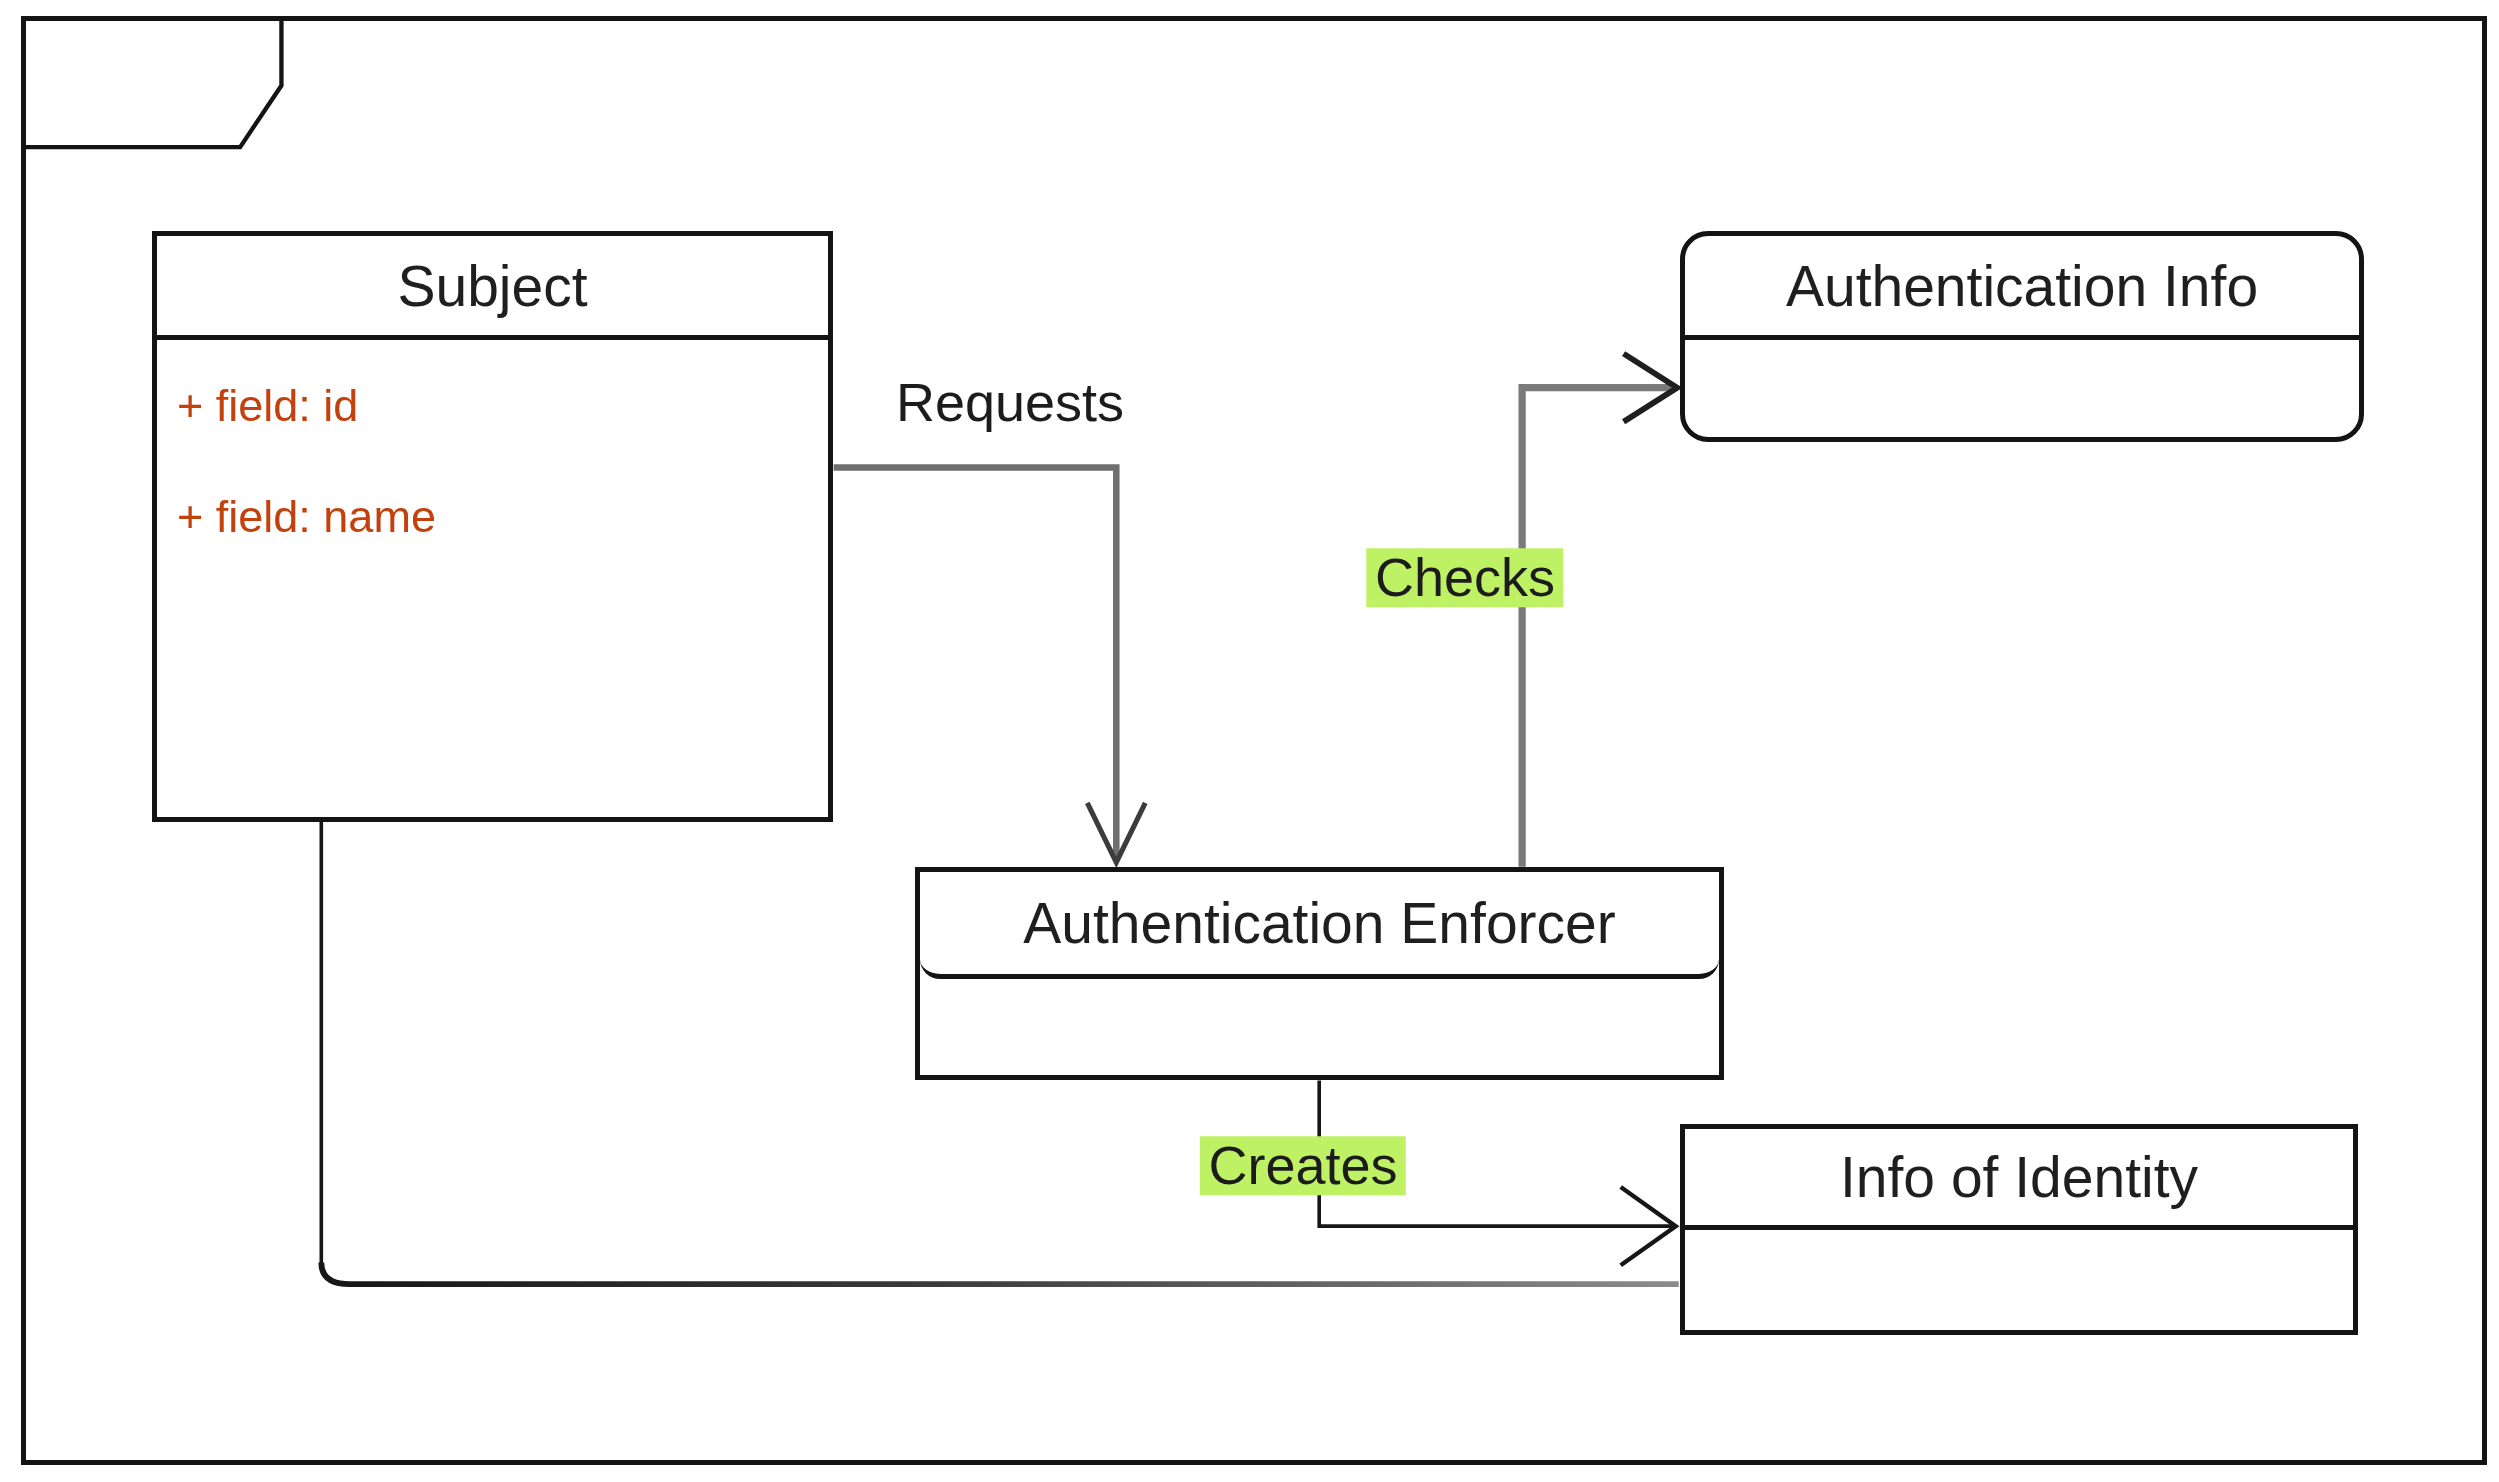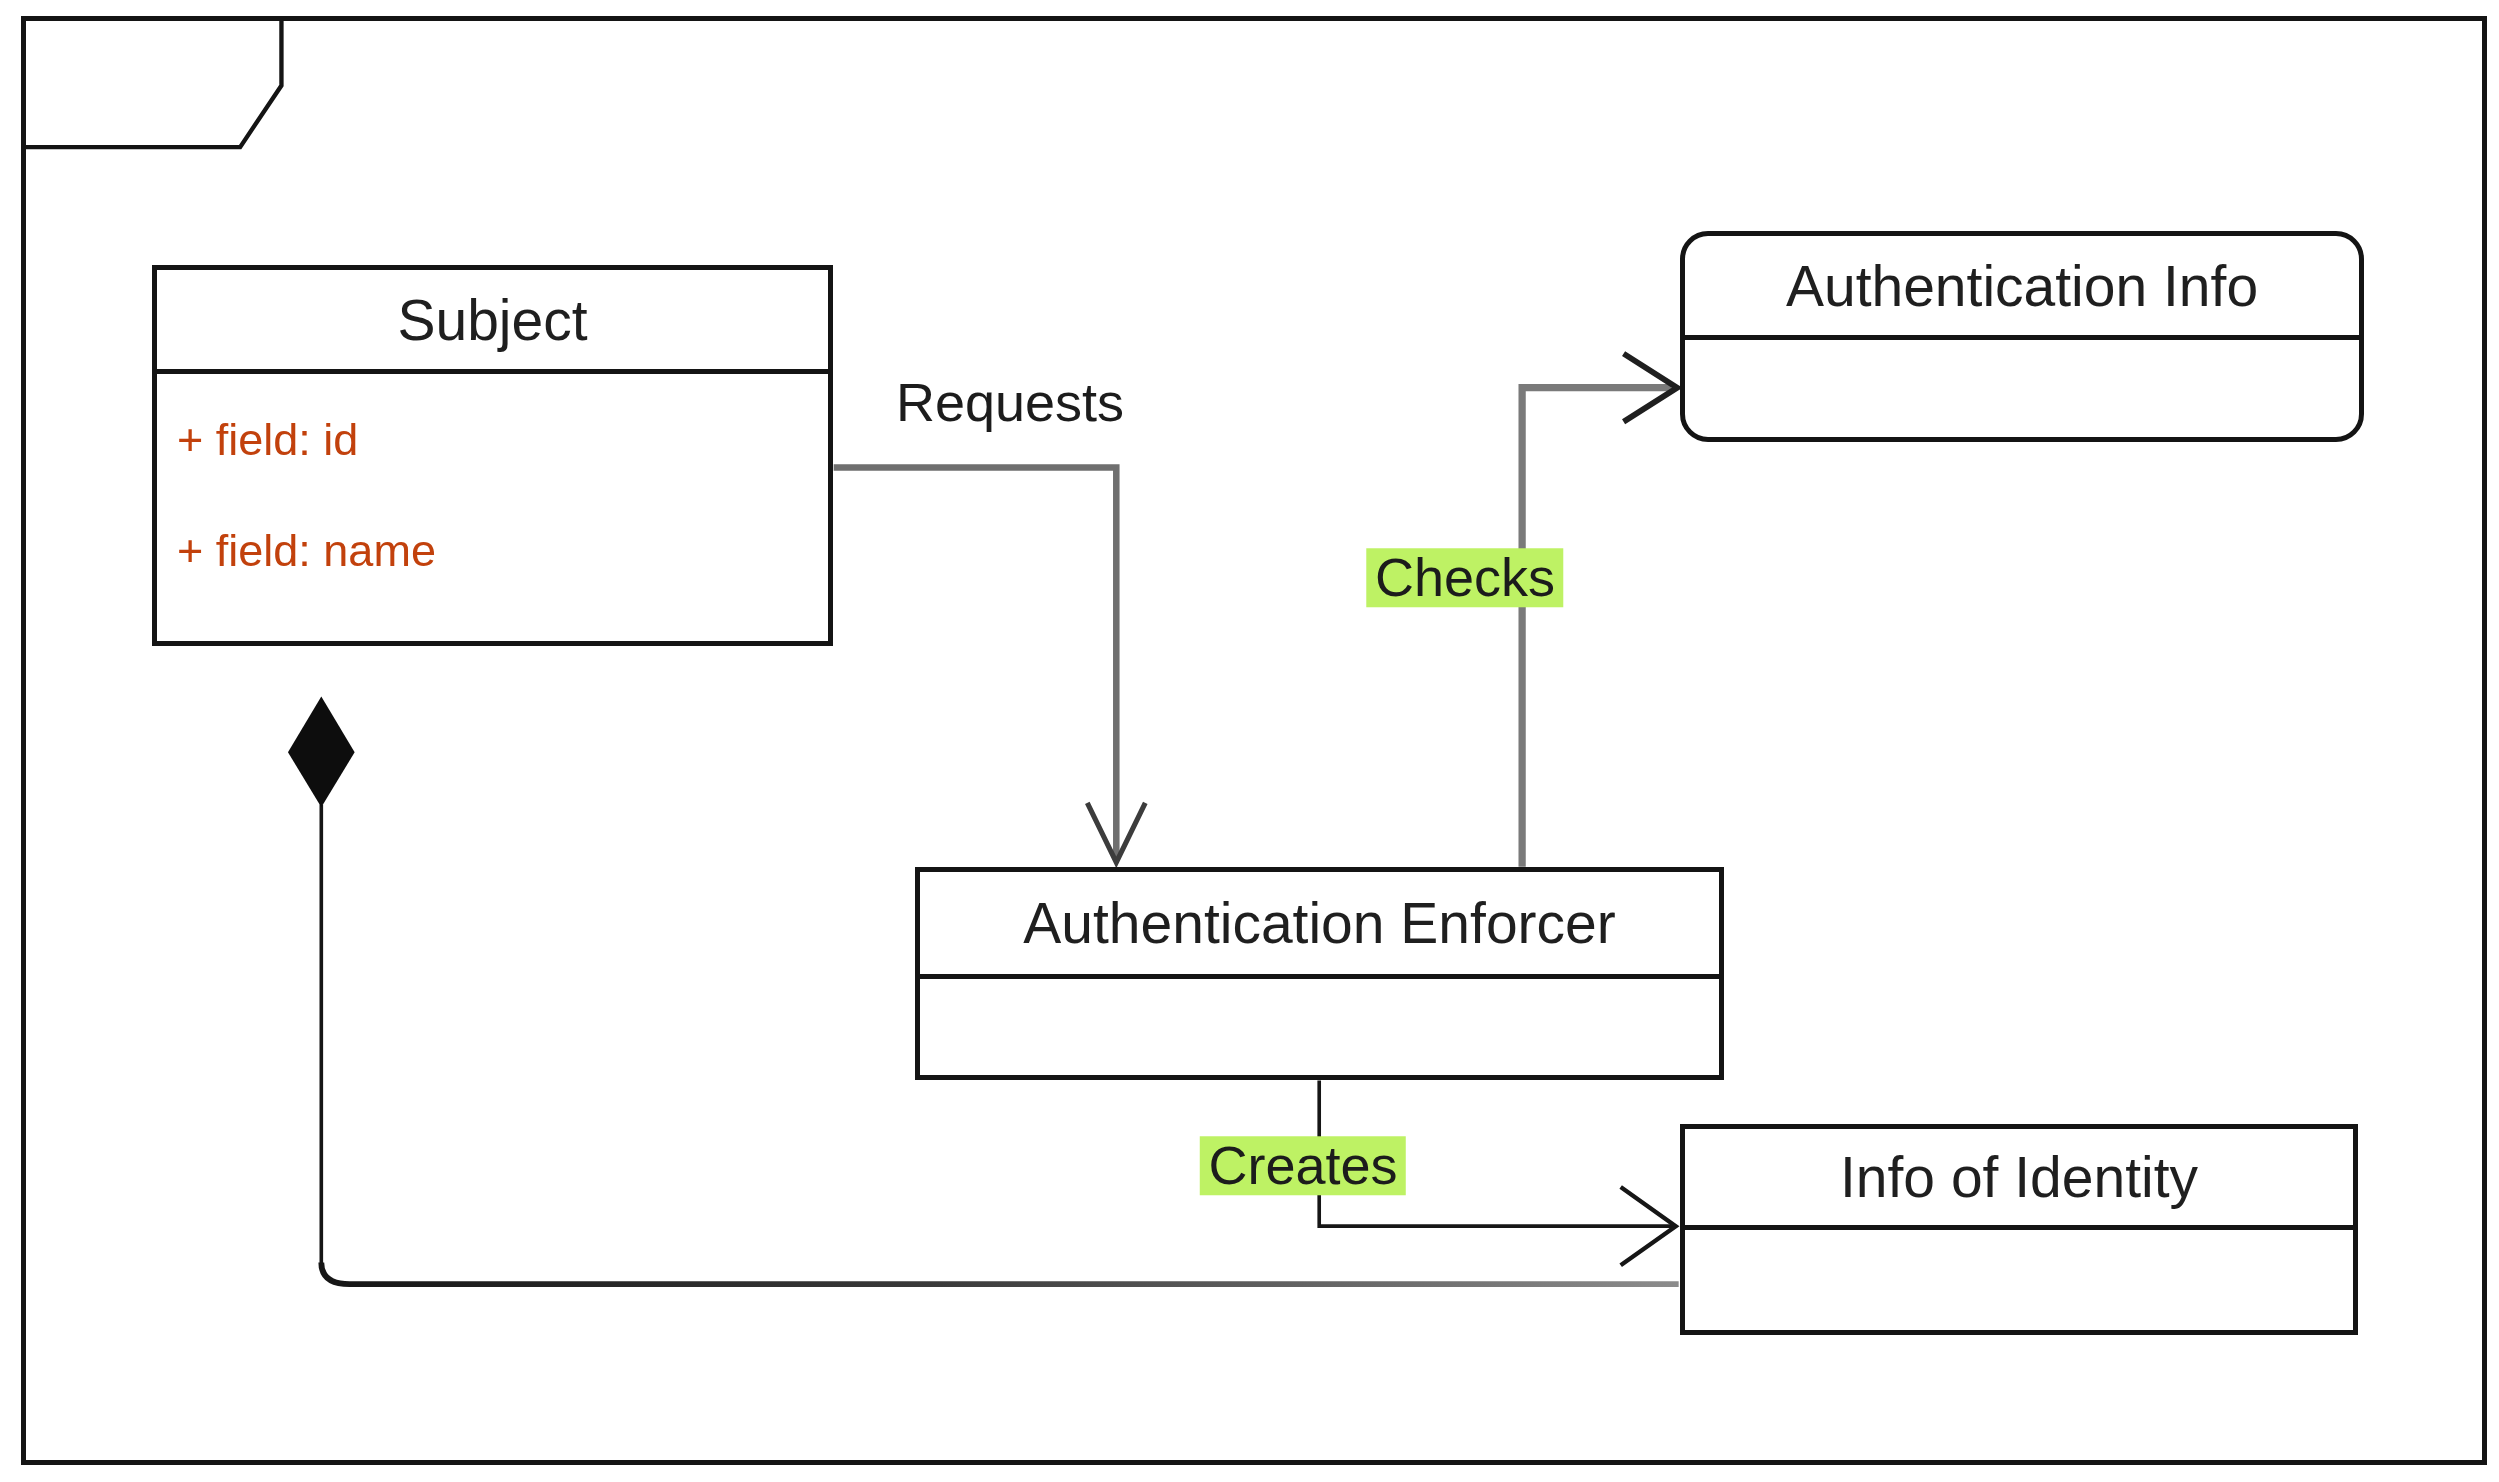--- a/index.html
+++ b/index.html
@@ -83,32 +83,32 @@
     <polyline points="1820,1491 1820,1692 2308,1692" fill="none" stroke="#161616" stroke-width="5"></polyline>
     <polyline points="2236,1638 2312,1692 2236,1746" fill="none" stroke="#161616" stroke-width="6"></polyline>
 
     <line x1="443" y1="1110" x2="443" y2="1746" stroke="#161616" stroke-width="5"></line>
     <path d="M 443 1742 Q 443 1772 482 1772 L 2316 1772" fill="none" stroke="url(#compGrad)" stroke-width="8"></path>
     <polygon points="443,961 489,1038 443,1114 397,1038" fill="#0d0d0d"></polygon>
   </svg>
 
   <div class="outer-frame"></div>
 
-  <div class="uml-class" style="left:152px; top:231px; width:681px; height:381px;margin-top:34px;">
+  <div class="uml-class" style="left:152px; top:231px; width:681px; height:591px;">
     <div class="uml-title" style="height:104px;">Subject</div>
     <div class="uml-attr" style="top:144px;">+ field: id</div>
     <div class="uml-attr" style="top:255px;">+ field: name</div>
   </div>
 
   <div class="uml-class" style="left:1680px; top:231px; width:684px; height:211px;border-radius:28px;">
     <div class="uml-title" style="height:104px;">Authentication Info</div>
   </div>
 
   <div class="uml-class" style="left:915px; top:867px; width:809px; height:213px;">
-    <div class="uml-title" style="height:107px;">Authentication Enforcer</div>
+    <div class="uml-title" style="height:107px;border-radius:20px;">Authentication Enforcer</div>
   </div>
 
   <div class="uml-class" style="left:1680px; top:1124px; width:678px; height:211px;">
     <div class="uml-title" style="height:101px;">Info of Identity</div>
   </div>
 
   <div class="edge-label" style="left:1010px; top:403px; background:transparent;">Requests</div>
   <div class="edge-label" style="left:1465px; top:578px;">Checks</div>
   <div class="edge-label" style="left:1303px; top:1166px;text-align:right;">Creates</div>
 

